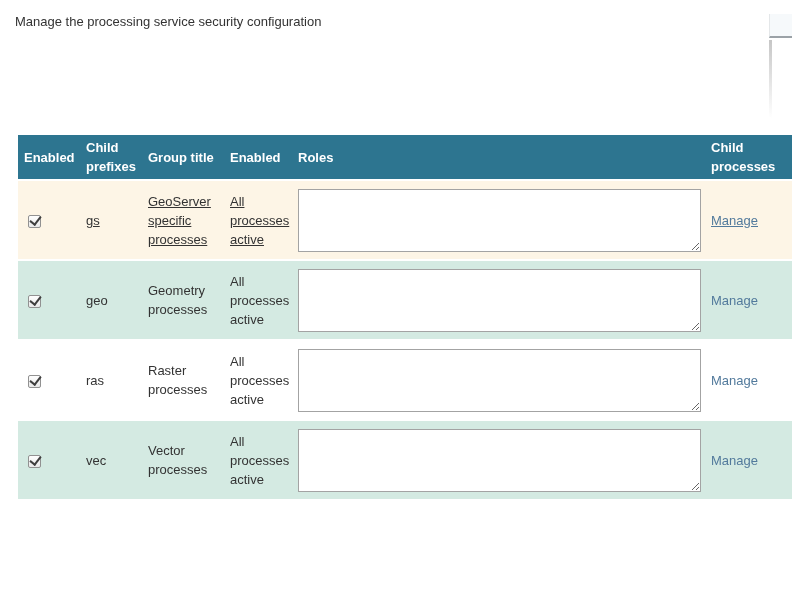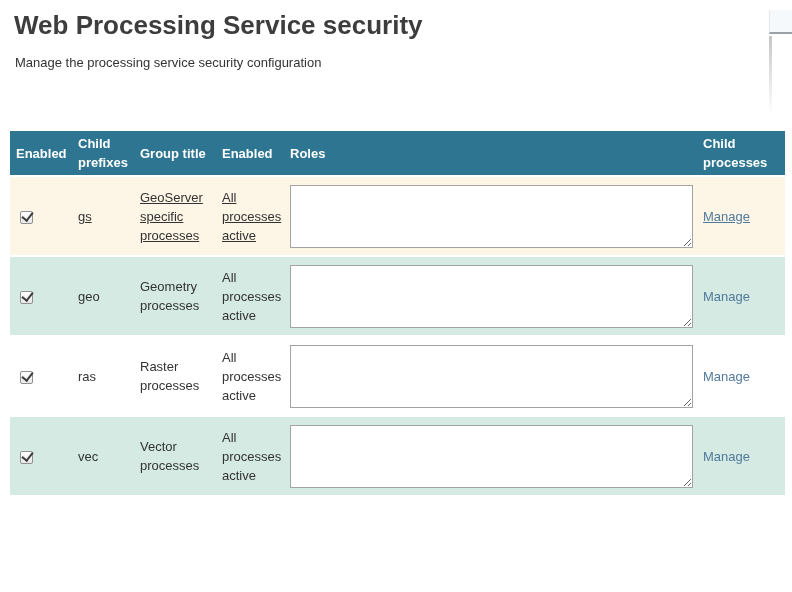--- a/index.html
+++ b/index.html
@@ -43,21 +43,21 @@
     border-left: 1px solid #e4e7e9;
   }
   .corner-shadow {
     position: absolute; left: 769px; top: 26px;
     width: 3px; height: 78px;
     background: linear-gradient(to bottom, #c6c6c6, rgba(255,255,255,0));
   }
 
   table.security-table {
     position: absolute;
-    left: 10px; top: 121px;
+    left: 18px; top: 121px;
     width: 775px;
     border-collapse: collapse;
     table-layout: fixed;
     font-size: 13px;
   }
   col.c-enabled  { width: 62px; }
   col.c-prefixes { width: 62px; }
   col.c-title    { width: 82px; }
   col.c-summary  { width: 68px; }
   col.c-roles    { width: 413px; }
@@ -128,21 +128,20 @@
     border-right: 2px solid #3f3f3f;
     border-bottom: 2px solid #3f3f3f;
     transform: rotate(38deg);
   }
 </style>
 </head>
 <body>
 
 <div class="page">
 
-  <h1 class="page-title">Web Processing Service security</h1>
   <p class="page-subtitle">Manage the processing service security configuration</p>
 
   <div class="corner-box"></div>
   <div class="corner-shadow"></div>
 
   <table class="security-table">
     <colgroup>
       <col class="c-enabled">
         <col class="c-prefixes">
         <col class="c-title">

